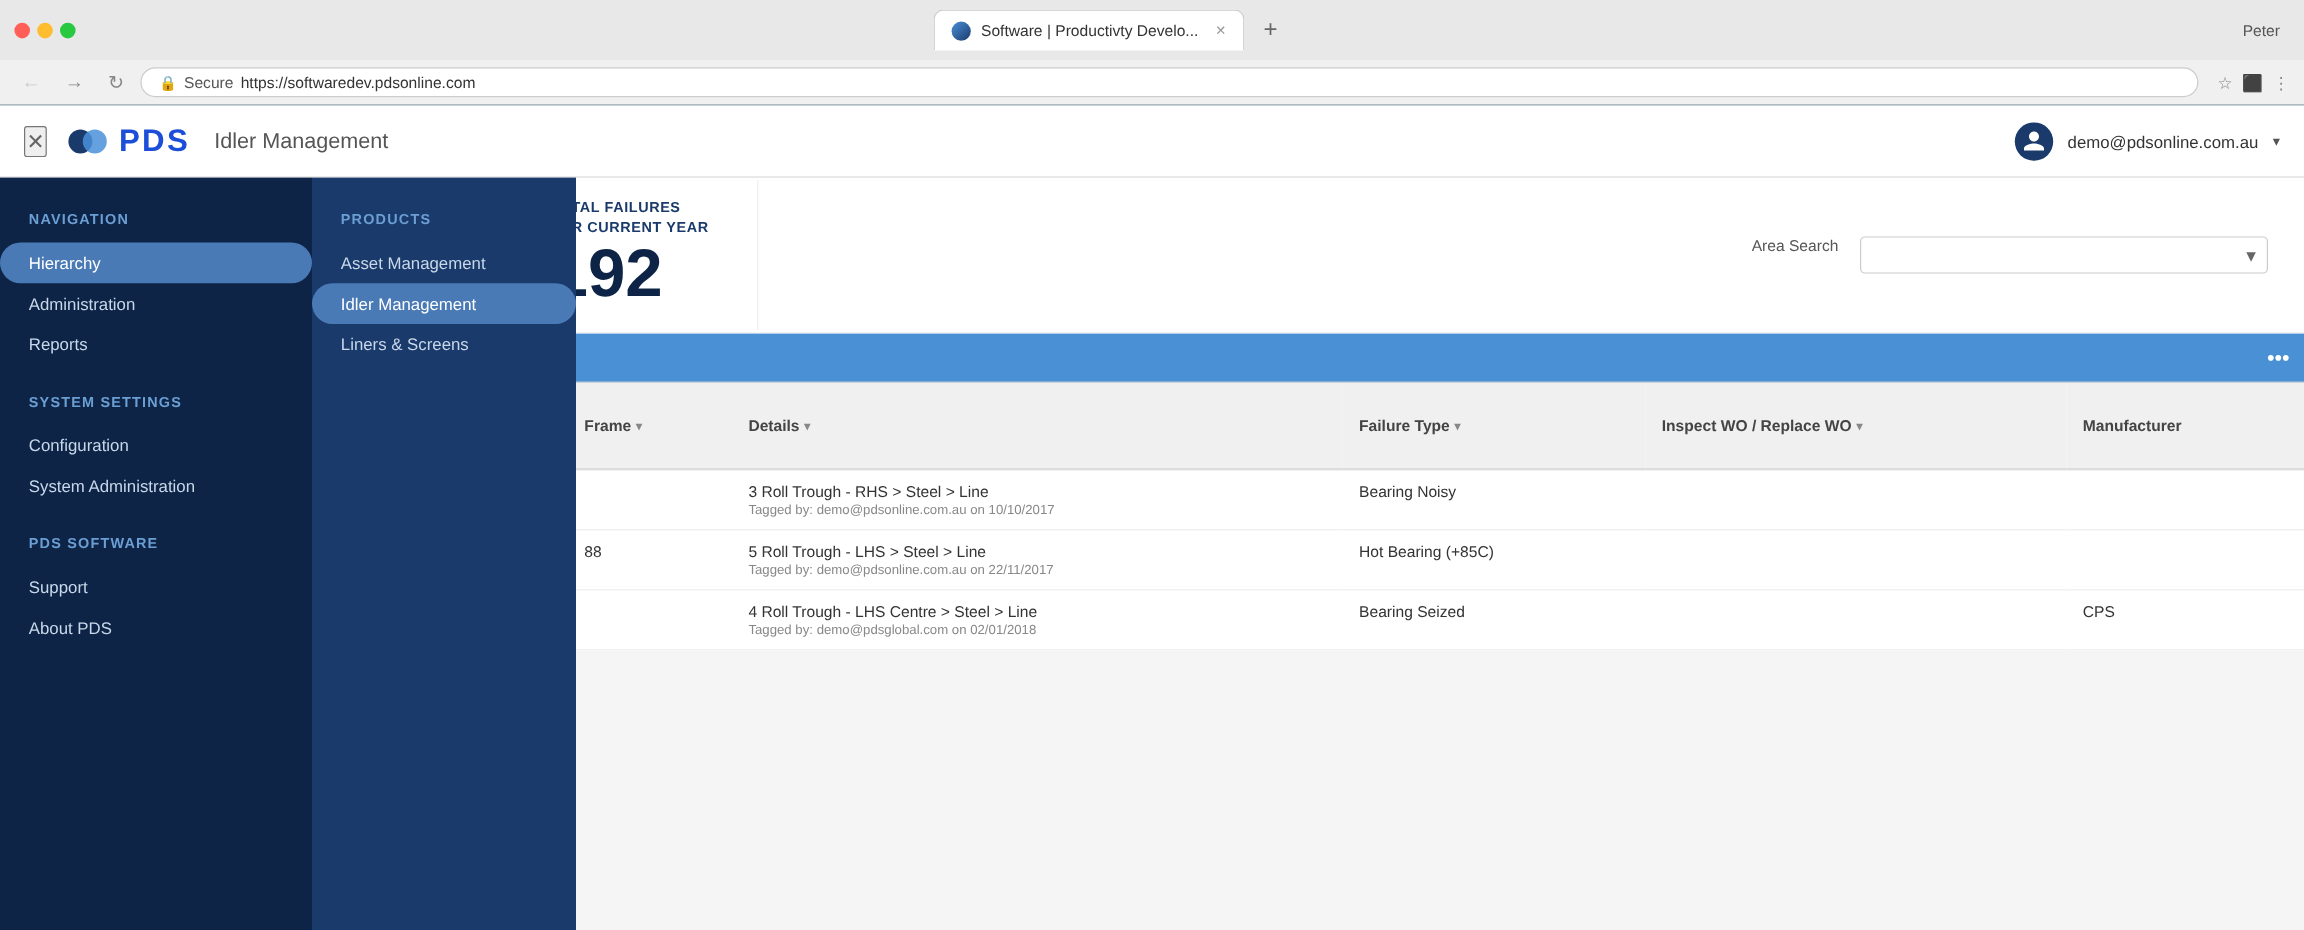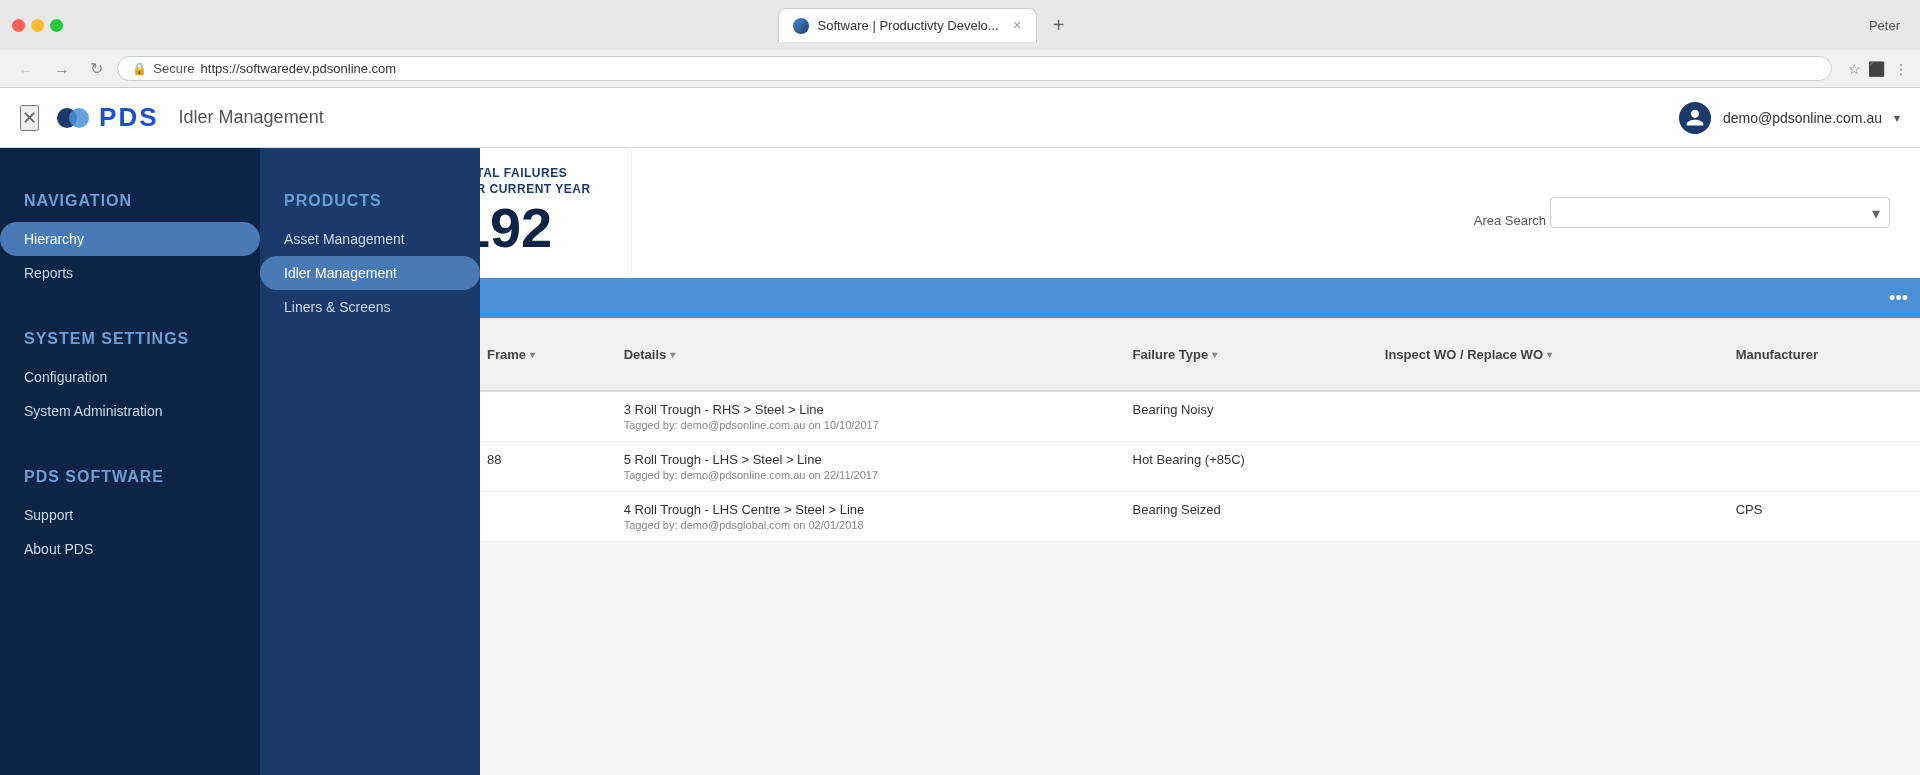--- a/index.html
+++ b/index.html
@@ -40,39 +40,39 @@
     .dropdown-arrow { color: #555; font-size: 12px; }
 
     
     .app-body { display: flex; height: calc(775px - 130px); position: relative; }
 
     
     .nav-dropdown { position: absolute; top: 0; left: 0; width: 480px; height: 100%; background: transparent; z-index: 200; display: flex; }
     .nav-col-left { width: 260px; background: #0d2447; padding: 20px 0; }
     .nav-col-right { width: 220px; background: #1a3a6b; padding: 20px 0; }
 
-    .nav-section-title { font-size: 16px; font-weight: 700; color: #6b9fd4; letter-spacing: 1px; text-transform: uppercase; padding: 8px 24px; margin-bottom: 4px; margin-top: 16px; }
+    .nav-section-title { font-size: 12px; font-weight: 700; color: #6b9fd4; letter-spacing: 1px; text-transform: uppercase; padding: 8px 24px; margin-bottom: 4px; }
     .nav-item { display: flex; align-items: center; padding: 9px 24px; font-size: 14px; color: #c8d8ea; cursor: pointer; }
     .nav-item.active { background: #4a7ab5; color: #fff; border-radius: 17px; }
     .nav-divider { height: 16px; }
 
     
     .main-content { flex: 1; background: #f5f5f5; overflow: hidden; }
 
     
     .stats-bar { display: flex; background: #fff; border-bottom: 1px solid #eee; align-items: center; padding: 0 30px; height: 130px; }
     .stat-pagination { display: flex; align-items: center; gap: 12px; margin-right: 40px; }
     .pagination-line { width: 80px; height: 2px; background: #ccc; }
     .pagination-circle { width: 44px; height: 44px; border-radius: 50%; border: 2px solid #999; display: flex; align-items: center; justify-content: center; font-size: 18px; color: #666; }
 
     .stat-card { padding: 16px 40px; border-right: 1px solid #eee; }
     .stat-label { font-size: 12px; font-weight: 700; color: #1a3a6b; letter-spacing: 0.5px; line-height: 1.3; text-transform: uppercase; }
     .stat-number { font-size: 56px; font-weight: 800; color: #0d2447; line-height: 1.1; }
 
-    .area-search-container { margin-left: auto; display: flex; align-items: flex-end; gap: 4px; }
+    .area-search-container { margin-left: auto; display: flex; align-items: flex-start; gap: 18px; }
     .area-search-label { font-size: 13px; color: #555; }
     .area-search-select { width: 340px; border: 1px solid #ccc; border-radius: 4px; padding: 7px 12px; font-size: 13px; color: #333; background: #fff; appearance: none; }
     .select-wrapper { position: relative; }
     .select-wrapper::after { content: '▾'; position: absolute; right: 10px; top: 50%; transform: translateY(-50%); color: #666; pointer-events: none; }
 
     
     .table-section { background: #fff; }
     .table-tabs { display: flex; border-bottom: 1px solid #ddd; background: #4a90d4; }
     .table-tab-close-out { padding: 12px 24px; font-size: 14px; color: rgba(255,255,255,0.9); cursor: pointer; background: #5ba3e0; }
     .table-actions { margin-left: auto; display: flex; align-items: center; padding: 0 12px; }
@@ -158,20 +158,23 @@
 <div class="app-body">
 
   <div class="nav-dropdown">
 
     <div class="nav-col-left">
       <div class="nav-section-title">NAVIGATION</div>
       <div class="nav-item active">
         <span>Hierarchy</span>
       </div>
       <div class="nav-item">
+        <span>Administration</span>
+      </div>
+      <div class="nav-item">
         <span>Reports</span>
       </div>
       <div class="nav-divider"></div>
       <div class="nav-section-title">SYSTEM SETTINGS</div>
       <div class="nav-item">
         <span>Configuration</span>
       </div>
       <div class="nav-item">
         <span>System Administration</span>
       </div>

